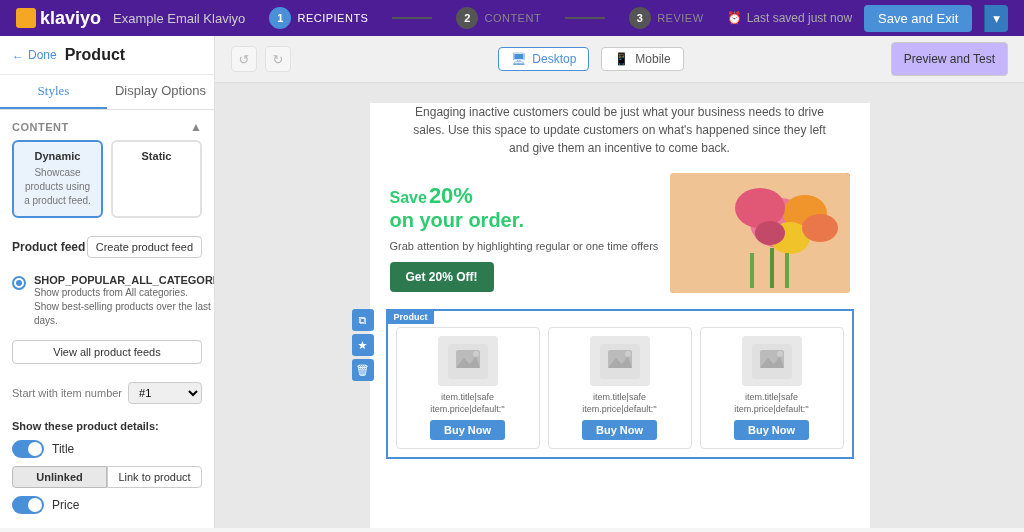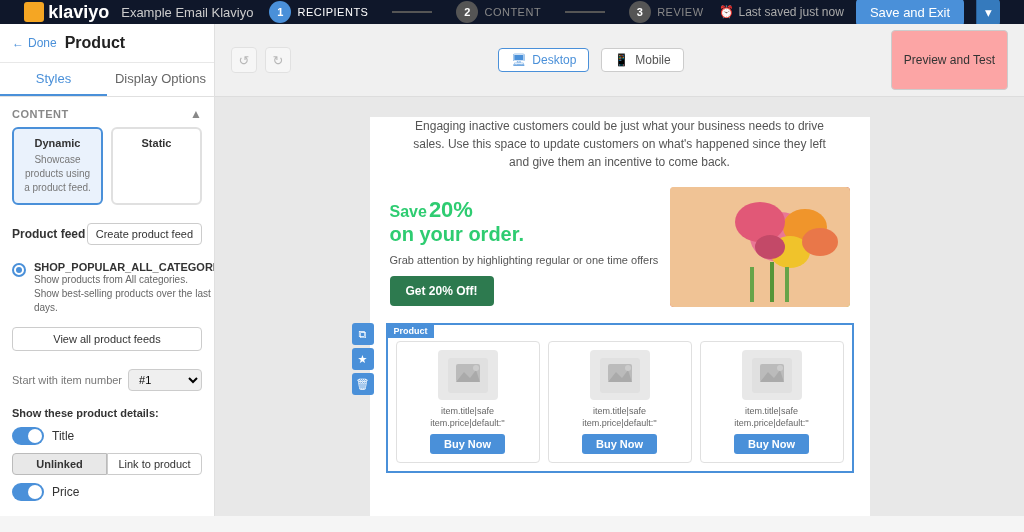--- a/index.html
+++ b/index.html
@@ -1,21 +1,21 @@
 <!DOCTYPE html>
 <html><head>
   <meta charset="utf-8">
   <style>
     * { box-sizing: border-box; margin: 0; padding: 0; }
     body { font-family: -apple-system, BlinkMacSystemFont, 'Segoe UI', sans-serif; font-size: 13px; background: #f5f5f5; color: #333; }
 
     
     .top-nav {
-      display: flex; align-items: center; background: #0f172a; height: 24px;
-      padding: 0 16px; gap: 16px; justify-content: center;
+      display: flex; align-items: center; background: #4c1d95; height: 36px;
+      padding: 0 16px; gap: 16px; justify-content: space-between;
     }
     .top-nav-left { display: flex; align-items: center; gap: 12px; }
     .klaviyo-logo { color: #fff; font-weight: 700; font-size: 18px; display: flex; align-items: center; gap: 4px; }
     .klaviyo-logo .logo-icon { width: 20px; height: 20px; background: #f5a623; border-radius: 3px; display: inline-block; }
     .nav-title { color: #ccc; font-size: 13px; }
     .top-nav-center { display: flex; align-items: center; gap: 24px; }
     .step { display: flex; align-items: center; gap: 6px; color: #888; font-size: 11px; text-transform: uppercase; letter-spacing: 0.5px; }
     .step.active { color: #fff; }
     .step-circle { width: 22px; height: 22px; border-radius: 50%; background: #555; display: flex; align-items: center; justify-content: center; font-size: 11px; color: #fff; font-weight: 600; }
     .step-circle.active { background: #4a90d9; }
@@ -28,21 +28,21 @@
     
     .main-layout { display: flex; height: calc(100vh - 40px); }
 
     
     .left-panel { width: 215px; background: #fff; border-right: 1px solid #e0e0e0; display: flex; flex-direction: column; overflow-y: auto; }
     .panel-header { padding: 10px 12px; display: flex; align-items: center; gap: 8px; border-bottom: 1px solid #e8e8e8; }
     .back-link { color: #4a90d9; font-size: 12px; display: flex; align-items: center; gap: 4px; cursor: pointer; }
     .panel-title { font-size: 16px; font-weight: 600; color: #222; }
     .panel-tabs { display: flex; border-bottom: 1px solid #e0e0e0; }
     .panel-tab { flex: 1; text-align: center; padding: 8px 0; font-size: 13px; cursor: pointer; color: #666; border-bottom: 2px solid transparent; }
-    .panel-tab.active { color: #4a90d9; border-bottom: 2px solid #4a90d9; }
+    .panel-tab.active { color: #4a90d9; border-bottom: 2px solid #4a90d9; font-family: Liberation Serif, serif; }
     .section-header { display: flex; justify-content: space-between; align-items: center; padding: 10px 12px 6px; }
     .section-label { font-size: 11px; font-weight: 700; text-transform: uppercase; letter-spacing: 0.5px; color: #888; }
     .section-toggle { color: #888; font-size: 12px; cursor: pointer; }
 
     
     .content-cards { display: flex; gap: 8px; padding: 0 12px 10px; text-align: center; }
     .content-card { flex: 1; border: 2px solid #e0e0e0; border-radius: 6px; padding: 8px; cursor: pointer; font-size: 11px; }
     .content-card.active { border-color: #4a90d9; background: #eaf2fc; }
     .content-card-label { font-weight: 700; color: #333; margin-bottom: 4px; font-size: 11px; }
     .content-card-desc { color: #777; font-size: 10px; line-height: 1.4; }
@@ -81,21 +81,21 @@
 
     
     .center-area { flex: 1; display: flex; flex-direction: column; overflow: hidden; }
     .center-toolbar { display: flex; align-items: center; justify-content: space-between; padding: 6px 16px; background: #f0f0f0; border-bottom: 1px solid #ddd; }
     .toolbar-left { display: flex; gap: 8px; }
     .toolbar-btn { background: #fff; border: 1px solid #ccc; border-radius: 4px; width: 26px; height: 26px; display: flex; align-items: center; justify-content: center; cursor: pointer; font-size: 13px; color: #666; }
     .toolbar-btn.disabled { opacity: 0.4; }
     .center-tabs { display: flex; gap: 12px; }
     .center-tab { display: flex; align-items: center; gap: 6px; padding: 4px 12px; border: 1px solid #ccc; border-radius: 4px; background: #fff; cursor: pointer; font-size: 12px; color: #555; }
     .center-tab.active { border-color: #4a90d9; color: #4a90d9; }
-    .btn-preview { background: #fca5a5; border: 1px solid #ccc; border-radius: 4px; padding: 22px 12px; cursor: pointer; font-size: 12px; color: #333; }
+    .btn-preview { background: #c4b5fd; border: 1px solid #ccc; border-radius: 4px; padding: 9px 12px; cursor: pointer; font-size: 12px; color: #333; }
 
     
     .email-canvas { flex: 1; overflow-y: auto; background: #e8e8e8; display: flex; justify-content: center; padding: 20px; }
     .email-body { background: #fff; width: 500px; min-height: 600px; }
     .email-header-text { text-align: center; padding: 20px 20px 10px; }
     .email-greeting { font-size: 26px; font-weight: 700; color: #2ecc71; font-family: Georgia, serif; }
     .email-sub { font-size: 12px; color: #555; text-align: center; padding: 0 40px 16px; line-height: 1.5; }
     .offer-section { display: flex; padding: 0 20px 16px; gap: 10px; }
     .offer-text { flex: 1; padding-top: 10px; }
     .offer-label { font-size: 20px; font-weight: 700; color: #2ecc71; line-height: 1.1; }

